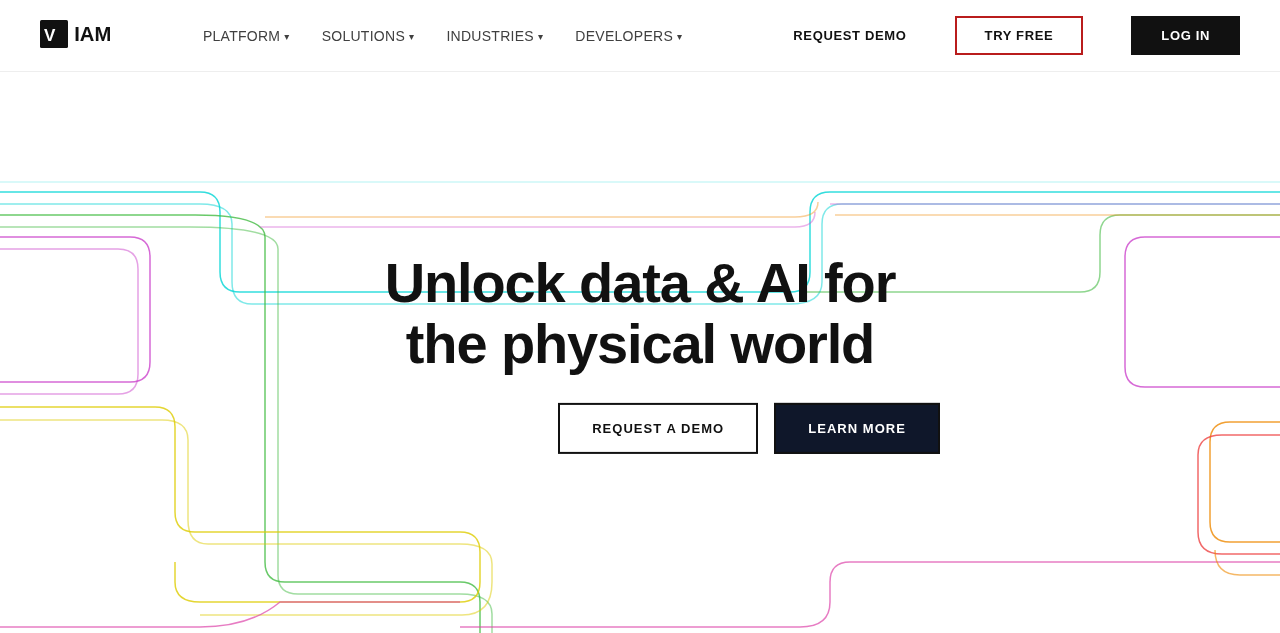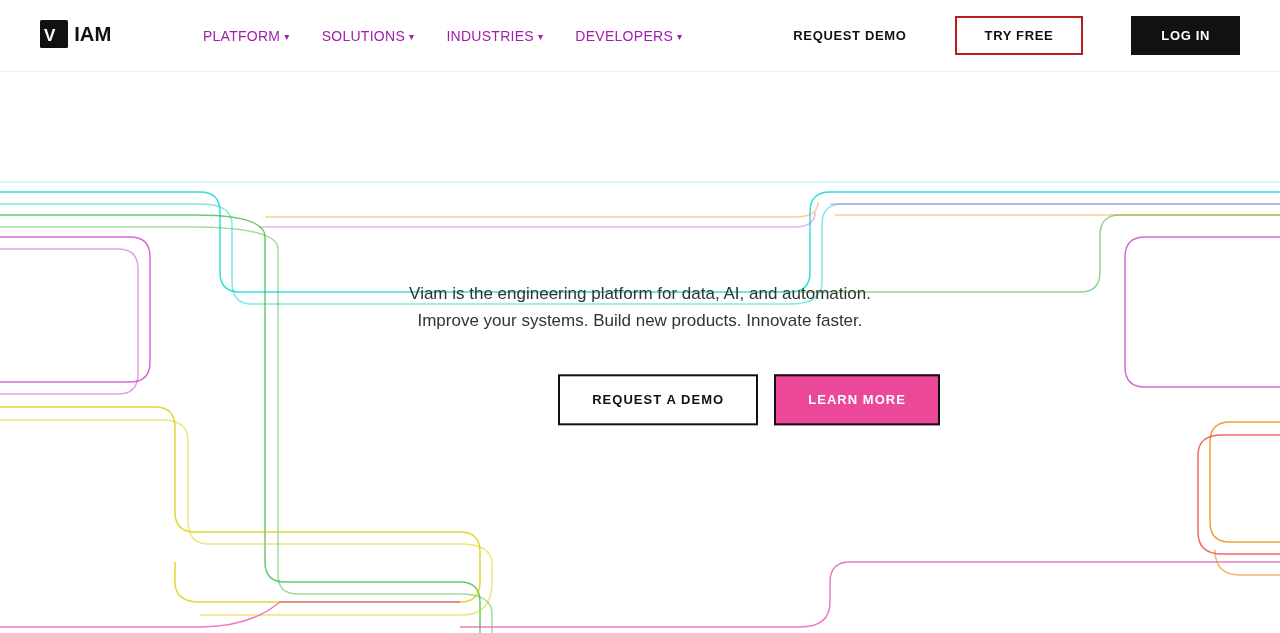--- a/index.html
+++ b/index.html
@@ -43,21 +43,21 @@
       flex: 1;
     }
 
     .nav-link {
       display: flex;
       align-items: center;
       gap: 4px;
       padding: 8px 14px;
       font-size: 14px;
       font-weight: 500;
-      color: #a21caf;
+      color: #404040;
       cursor: pointer;
       letter-spacing: 0.02em;
       text-transform: uppercase;
     }
 
     .nav-link .chevron {
       font-size: 10px;
       margin-top: 1px;
     }
 
@@ -154,21 +154,21 @@
       cursor: pointer;
       letter-spacing: 0.08em;
       text-transform: uppercase;
       padding: 16px 32px;
     }
 
     .btn-learn-more {
       font-size: 13px;
       font-weight: 700;
       color: #ffffff;
-      background: #ec4899;
+      background: #0f172a;
       border: 2px solid #111111;
       cursor: pointer;
       letter-spacing: 0.08em;
       text-transform: uppercase;
       padding: 16px 32px;
     }
 
     
     .circuit-svg {
       position: absolute;
@@ -248,23 +248,23 @@
 
     <path d="M 830 132 L 1300 132" fill="none" stroke="#cc44cc" stroke-width="1.5" opacity="0.4"></path>
     <path d="M 835 143 L 1300 143" fill="none" stroke="#ee8800" stroke-width="1.5" opacity="0.4"></path>
 
     <path d="M 1300 503 L 1240 503 Q 1215 503 1215 478" fill="none" stroke="#ee8800" stroke-width="1.5" opacity="0.6"></path>
 
     <path d="M -20 110 L 1300 110" fill="none" stroke="#00d4d4" stroke-width="1" opacity="0.3"></path>
   </svg>
 
   <div class="hero-content">
-    <p class="hero-subtitle">
-      <span>Viam is the engineering platform for data, AI, and automation.</span><br>
-      <span>Improve your systems. Build new products. Innovate faster.</span>
-    </p>
+    <h1 class="hero-title">
+      <span>Unlock data &amp; AI for</span><br>
+      <span>the physical world</span>
+    </h1>
     <div class="hero-buttons">
       <button class="btn-request-demo-hero">REQUEST A DEMO</button>
       <button class="btn-learn-more">LEARN MORE</button>
     </div>
   </div>
 
 </section>
 
 </body></html>

